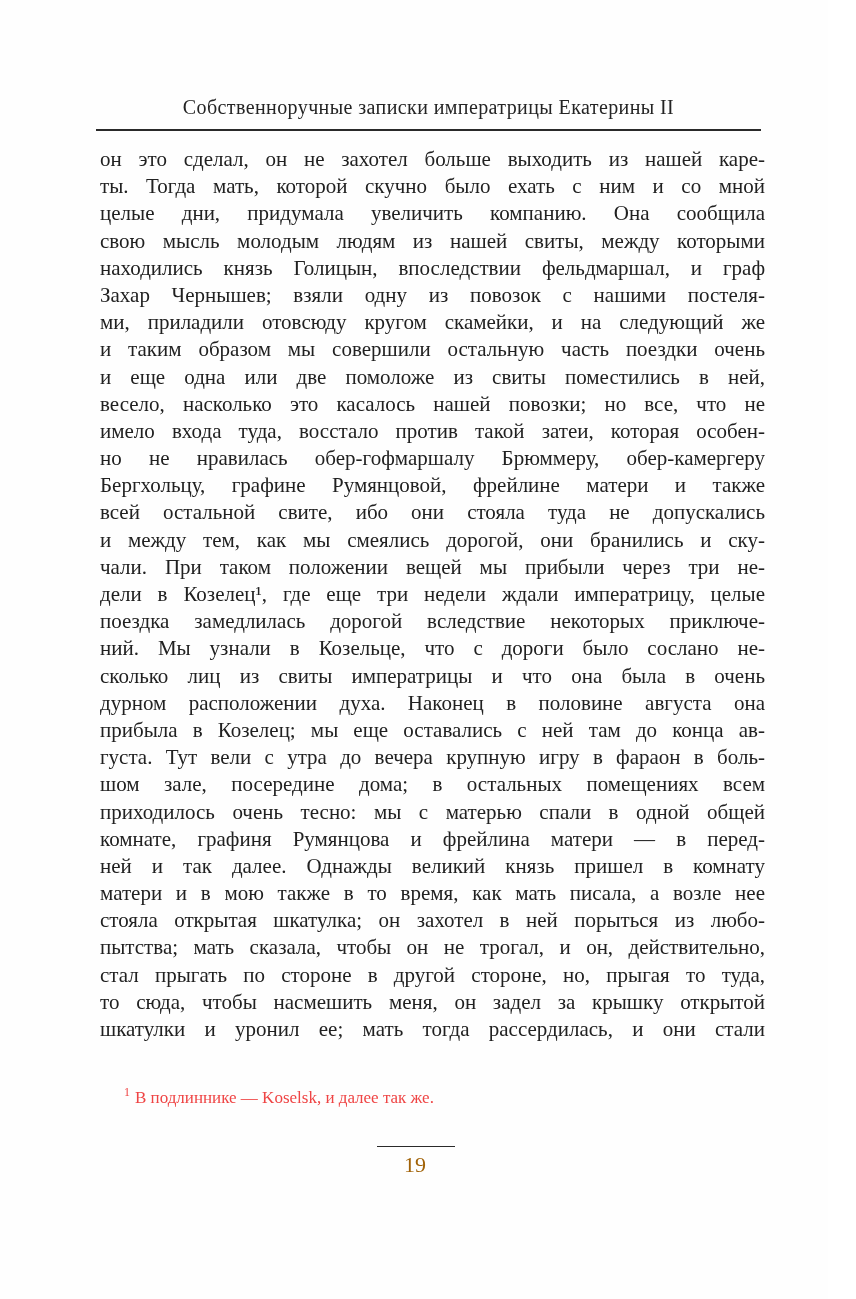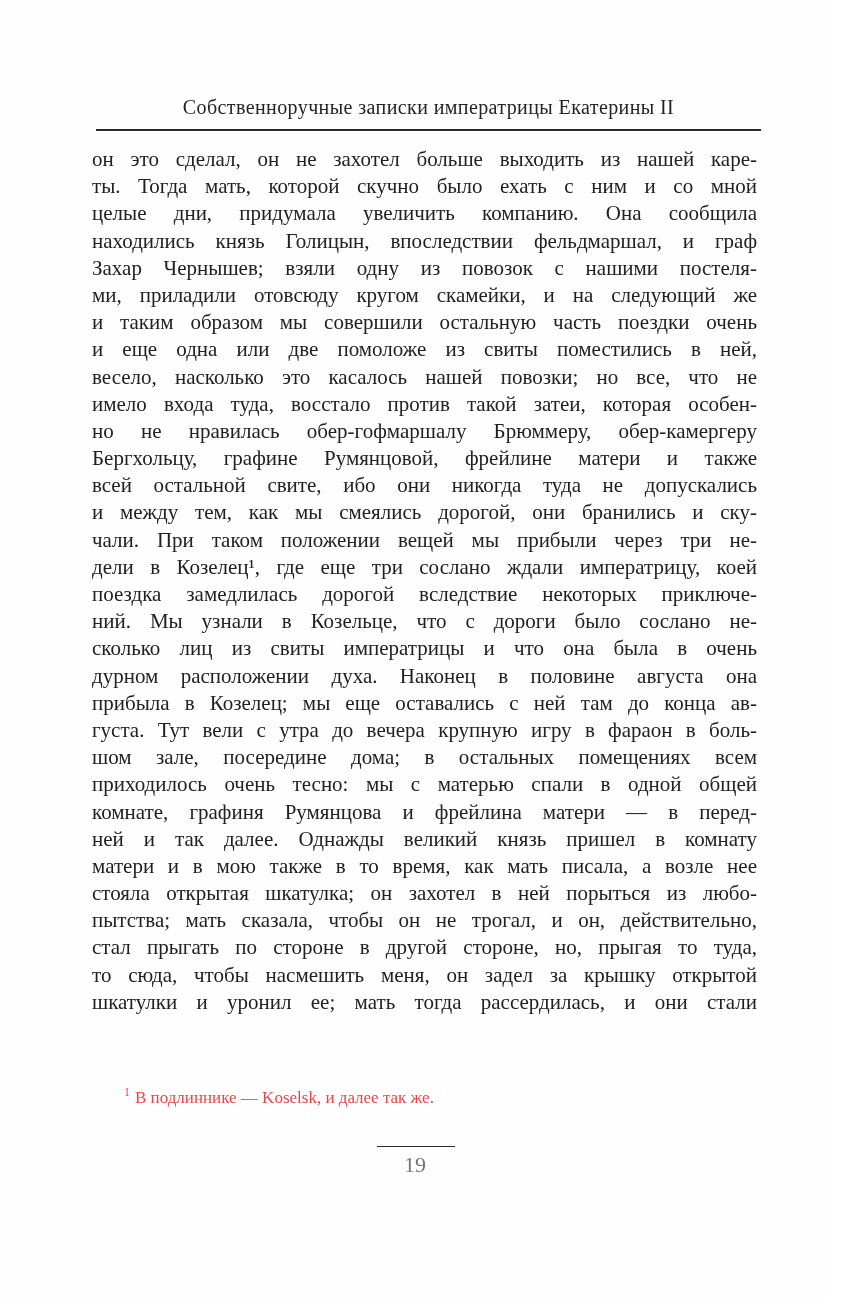--- a/index.html
+++ b/index.html
@@ -31,21 +31,21 @@
     position: absolute;
     top: 129px;
     left: 96px;
     width: 665px;
     height: 0;
     border-top: 2px solid #2a2a2a;
   }
   .body-text {
     position: absolute;
     top: 146px;
-    left: 92px;
+    left: 100px;
     width: 665px;
     font-size: 21px;
     line-height: 27.2px;
     color: #212121;
   }
   .body-text .line {
     text-align: justify;
     text-align-last: justify;
     white-space: nowrap;
     height: 27.2px;
@@ -74,49 +74,50 @@
     height: 0;
     border-top: 1.5px solid #2a2a2a;
   }
   .page-number {
     position: absolute;
     top: 1152px;
     left: 96px;
     width: 638px;
     text-align: center;
     font-size: 22px;
-    color: #737373;
+    color: #a16207;
   }
 </style>
 </head>
 <body>
 
 <div class="page">
 
   <header class="running-head">Собственноручные записки императрицы Екатерины II</header>
 
   <div class="head-rule"></div>
 
   <main class="body-text" id="body-lines">
       <div class="line">он это сделал, он не захотел больше выходить из нашей каре-</div>
       <div class="line">ты. Тогда мать, которой скучно было ехать с ним и со мной</div>
       <div class="line">целые дни, придумала увеличить компанию. Она сообщила</div>
+      <div class="line">свою мысль молодым людям из нашей свиты, между которыми</div>
       <div class="line">находились князь Голицын, впоследствии фельдмаршал, и граф</div>
       <div class="line">Захар Чернышев; взяли одну из повозок с нашими постеля-</div>
       <div class="line">ми, приладили отовсюду кругом скамейки, и на следующий же</div>
       <div class="line">и таким образом мы совершили остальную часть поездки очень</div>
       <div class="line">и еще одна или две помоложе из свиты поместились в ней,</div>
       <div class="line">весело, насколько это касалось нашей повозки; но все, что не</div>
       <div class="line">имело входа туда, восстало против такой затеи, которая особен-</div>
       <div class="line">но не нравилась обер-гофмаршалу Брюммеру, обер-камергеру</div>
       <div class="line">Бергхольцу, графине Румянцовой, фрейлине матери и также</div>
-      <div class="line">всей остальной свите, ибо они никогда туда не допускались</div>
+      <div class="line">всей остальной свите, ибо они стояла туда не допускались</div>
       <div class="line">и между тем, как мы смеялись дорогой, они бранились и ску-</div>
       <div class="line">чали. При таком положении вещей мы прибыли через три не-</div>
-      <div class="line">дели в Козелец¹, где еще три сослано ждали императрицу, коей</div>
+      <div class="line">дели в Козелец¹, где еще три недели ждали императрицу, целые</div>
       <div class="line">поездка замедлилась дорогой вследствие некоторых приключе-</div>
       <div class="line">ний. Мы узнали в Козельце, что с дороги было сослано не-</div>
       <div class="line">сколько лиц из свиты императрицы и что она была в очень</div>
       <div class="line">дурном расположении духа. Наконец в половине августа она</div>
       <div class="line">прибыла в Козелец; мы еще оставались с ней там до конца ав-</div>
       <div class="line">густа. Тут вели с утра до вечера крупную игру в фараон в боль-</div>
       <div class="line">шом зале, посередине дома; в остальных помещениях всем</div>
       <div class="line">приходилось очень тесно: мы с матерью спали в одной общей</div>
       <div class="line">комнате, графиня Румянцова и фрейлина матери — в перед-</div>
       <div class="line">ней и так далее. Однажды великий князь пришел в комнату</div>

